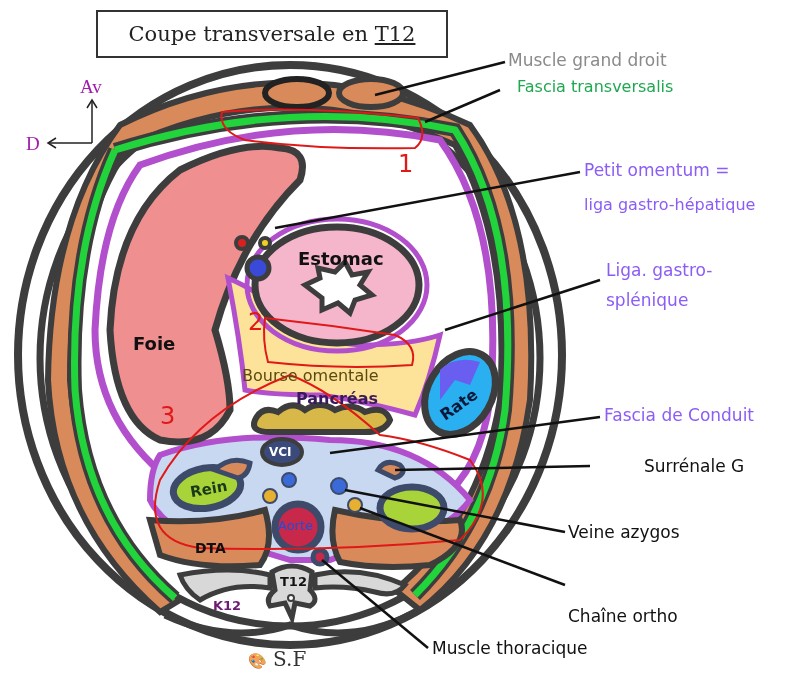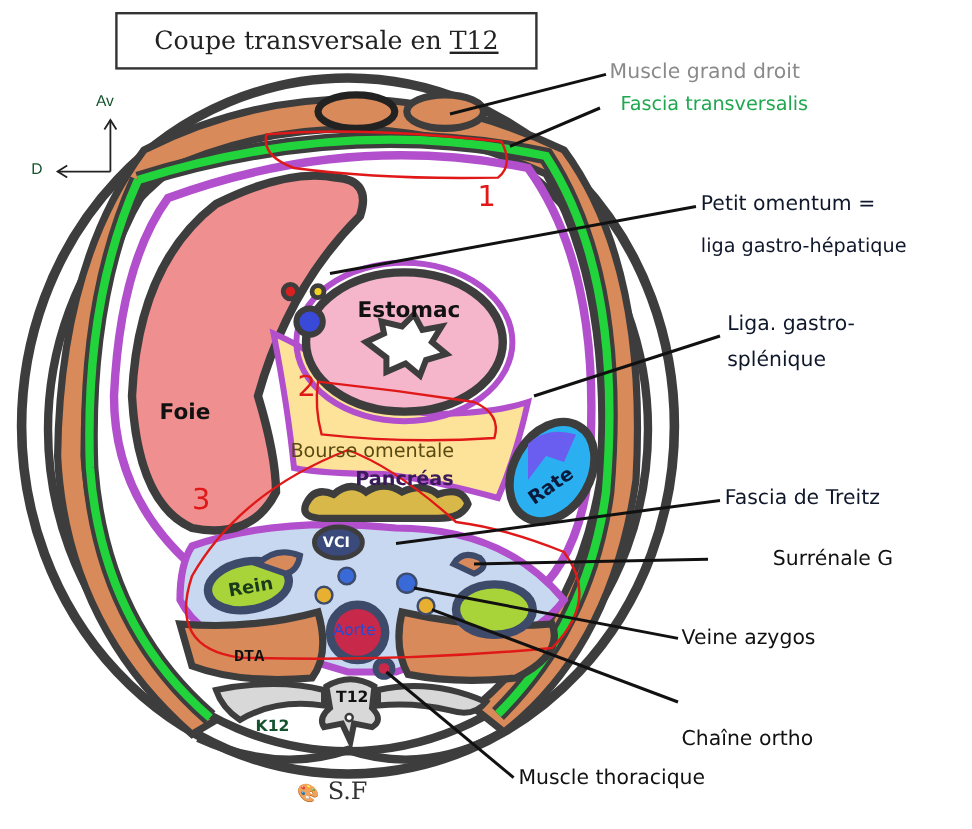--- a/index.html
+++ b/index.html
@@ -4,24 +4,24 @@
   <style>
     html, body { margin: 0; padding: 0; background: #ffffff; }
     body { width: 810px; height: 691px; position: relative; overflow: hidden; font-family: "DejaVu Sans", sans-serif; }
     #diagram { position: absolute; left: 0; top: 0; width: 810px; height: 691px; }
     .title-box { position: absolute; left: 96px; top: 10px; width: 352px; height: 48px; border: 2px solid #333; box-sizing: border-box; display: flex; align-items: center; justify-content: center; background: #fff; }
     .title-box span { font-family: "DejaVu Serif", serif; font-size: 21px; color: #222; }
     .title-box u { text-decoration: underline; }
     .lbl { position: absolute; font-family: "DejaVu Sans", sans-serif; font-weight: normal; white-space: nowrap; }
     .lbl-gray { color: #8a8a8a; font-size: 17px; }
     .lbl-green { color: #1fa84f; font-size: 16px; }
-    .lbl-purple { color: #0f172a; font-size: 17px; }
+    .lbl-purple { color: #8b5cf6; font-size: 17px; }
     .lbl-black { color: #111; font-size: 17px; }
     .organ { position: absolute; font-family: "DejaVu Sans", sans-serif; font-weight: bold; white-space: nowrap; }
-    .dir { position: absolute; font-family: Liberation Sans, sans-serif; font-size: 13px; color: #14532d; }
+    .dir { position: absolute; font-family: Liberation Serif, serif; font-size: 19px; color: #a21caf; }
     .sig { position: absolute; font-family: "DejaVu Serif", serif; font-size: 20px; color: #333; }
     .anno { position: absolute; font-family: "DejaVu Sans", sans-serif; font-size: 24px; color: #e01818; }
   </style>
 </head>
 <body>
 
 <svg id="diagram" viewBox="0 0 810 691" xmlns="http://www.w3.org/2000/svg">
 
   <ellipse cx="290" cy="355" rx="272" ry="290" fill="none" stroke="#3d3d3d" stroke-width="8"></ellipse>
   <ellipse cx="290" cy="358" rx="250" ry="268" fill="none" stroke="#3d3d3d" stroke-width="7"></ellipse>
@@ -111,37 +111,37 @@
 
 <span class="dir" style="left:80px; top:76px;">Av</span>
 <span class="dir" style="left:26px; top:133px;">D</span>
 
 <span class="lbl lbl-gray" style="left:508px; top:50px;">Muscle grand droit</span>
 <span class="lbl lbl-green" style="left:517px; top:77px;">Fascia transversalis</span>
 <span class="lbl lbl-purple" style="left:584px; top:160px;">Petit omentum =</span>
 <span class="lbl lbl-purple" style="left:584px; top:195px; font-size:16px;">liga gastro-hépatique</span>
 <span class="lbl lbl-purple" style="left:606px; top:260px;">Liga. gastro-</span>
 <span class="lbl lbl-purple" style="left:606px; top:290px;">splénique</span>
-<span class="lbl lbl-purple" style="left:604px; top:405px;">Fascia de Treitz</span>
+<span class="lbl lbl-purple" style="left:604px; top:405px;">Fascia de Conduit</span>
 <span class="lbl lbl-black" style="left:596px; top:456px;margin-left:48px;">Surrénale G</span>
 <span class="lbl lbl-black" style="left:568px; top:522px;">Veine azygos</span>
 <span class="lbl lbl-black" style="left:568px; top:606px;">Chaîne ortho</span>
 <span class="lbl lbl-black" style="left:432px; top:638px;">Muscle thoracique</span>
 
 <span class="organ" style="left:133px; top:333px; font-size:18px; color:#111;">Foie</span>
 <span class="organ" style="left:298px; top:248px; font-size:18px; color:#111;">Estomac</span>
 <span class="organ" style="left:242px; top:366px; font-size:16px; font-weight:normal; color:#5a4a10;">Bourse omentale</span>
 <span class="organ" style="left:296px; top:389px; font-size:16px; color:#3a1a5a;">Pancréas</span>
 <span class="organ" style="left:438px; top:395px; font-size:16px; color:#0a1a3a; transform:rotate(-35deg);">Rate</span>
 <span class="organ" style="left:269px; top:445px; font-size:12px; color:#ffffff;">VCI</span>
 <span class="organ" style="left:190px; top:480px; font-size:15px; color:#1a3a1a; transform:rotate(-10deg);">Rein</span>
 <span class="organ" style="left:278px; top:518px; font-size:13px; font-weight:normal; color:#1d4ed8;">Aorte</span>
-<span class="organ" style="left:195px; top:540px; font-size:14px; color:#111;font-family:Liberation Mono, monospace;">DTA</span>
+<span class="organ" style="left:195px; top:540px; font-size:14px; color:#111;">DTA</span>
 <span class="organ" style="left:280px; top:574px; font-size:13px; color:#111;">T12</span>
-<span class="organ" style="left:213px; top:598px; font-size:13px; color:#14532d;">K12</span>
+<span class="organ" style="left:213px; top:598px; font-size:13px; color:#701a75;">K12</span>
 
 <span class="anno" style="left:398px; top:150px;">1</span>
 <span class="anno" style="left:248px; top:308px;">2</span>
 <span class="anno" style="left:160px; top:402px;">3</span>
 
 <div class="sig" style="left:248px; top:647px;">
   <span style="font-size:15px;">🎨</span>
   <span>S.F</span>
 </div>
 

